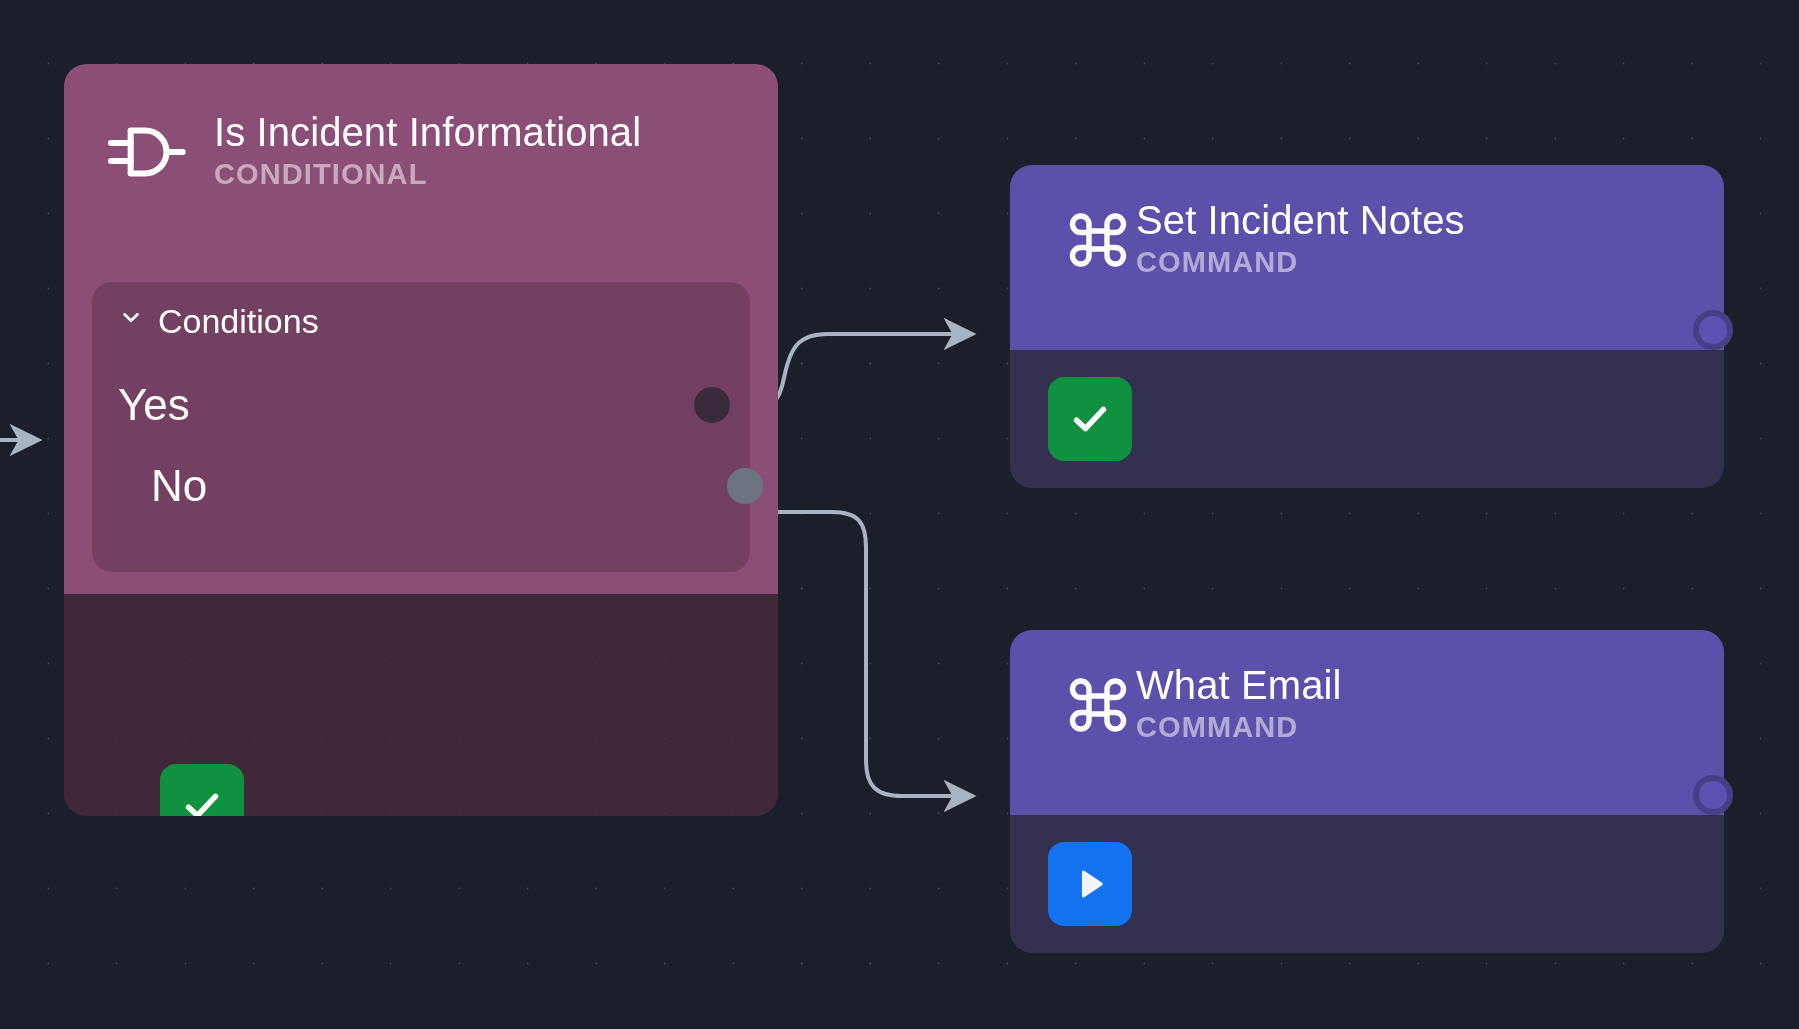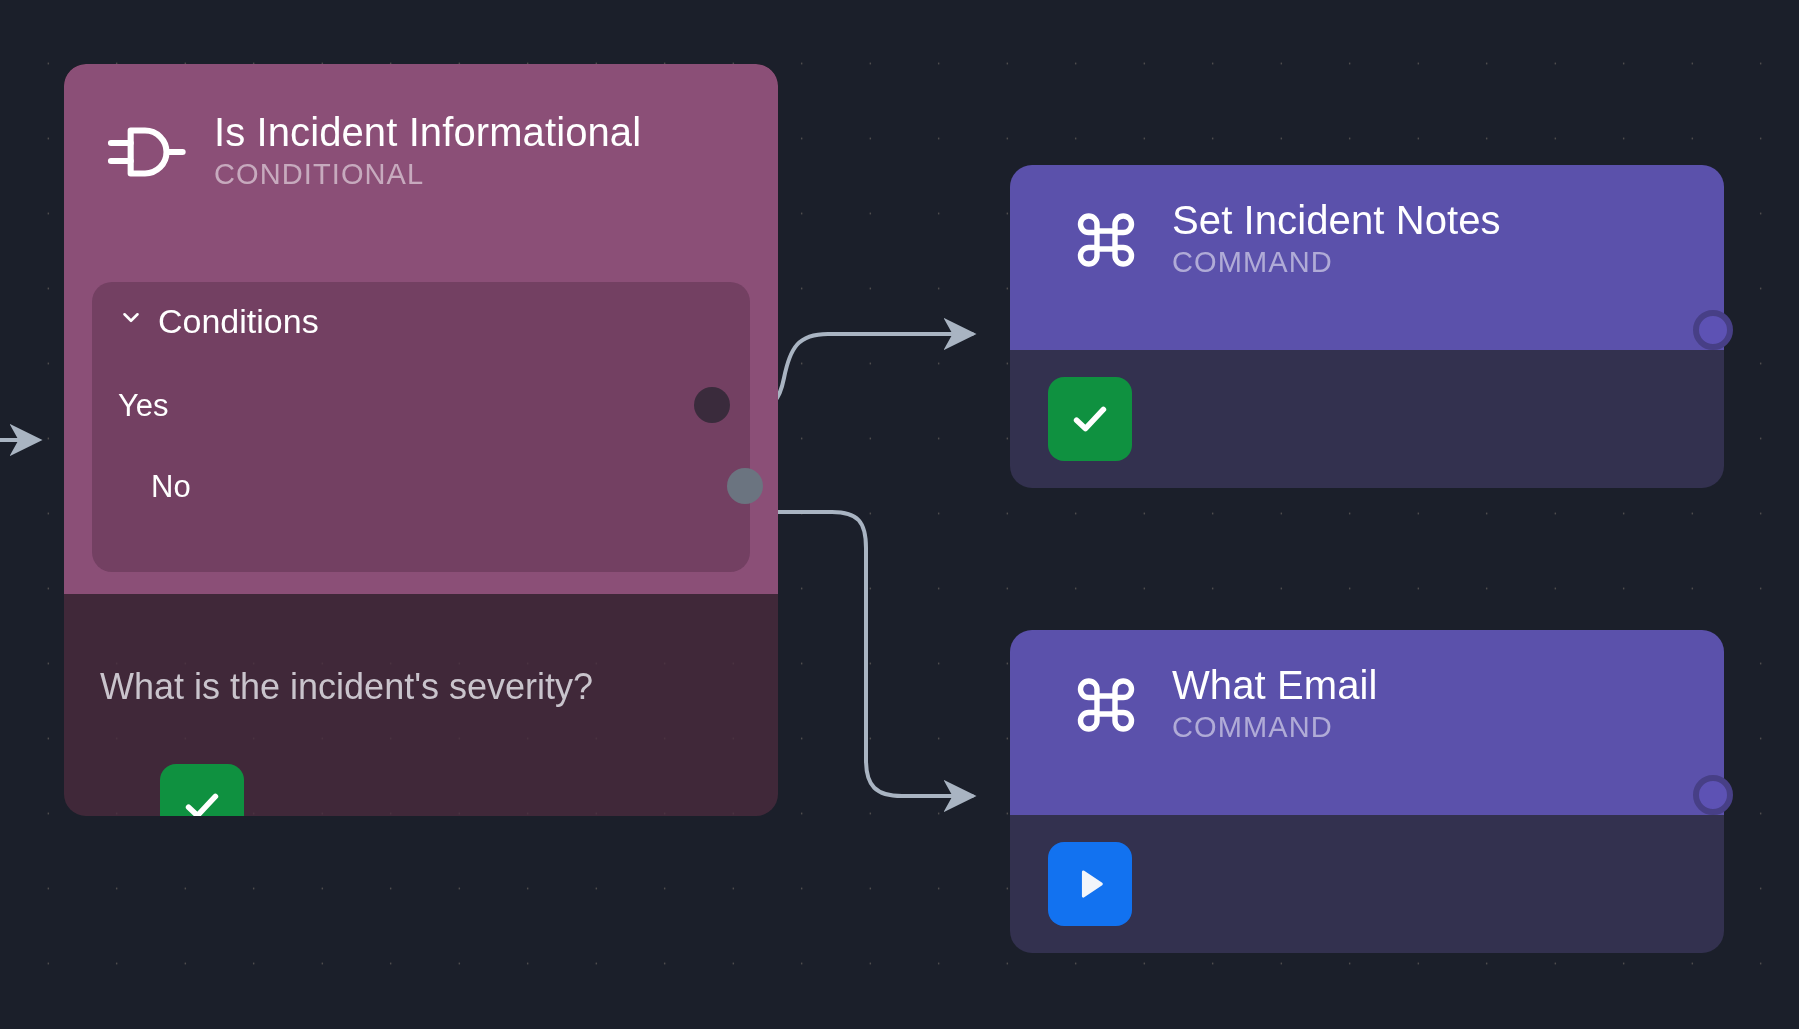--- a/index.html
+++ b/index.html
@@ -78,21 +78,21 @@
   .node-textblock { display: flex; flex-direction: column; gap: 2px; }
   .node-title {
     font-size: 40px;
     color: #ffffff;
     line-height: 1.08;
     letter-spacing: 0.1px;
     white-space: nowrap;
   }
   .node-subtitle {
     font-size: 29px;
-    font-weight: normal;
+    font-weight: bold;
     color: rgba(255,255,255,0.52);
     letter-spacing: 1.1px;
     line-height: 1.25;
     white-space: nowrap;
   }
 
   
   .cond-panel {
     position: absolute;
     left: 28px;
@@ -123,21 +123,21 @@
     position: absolute;
     left: 26px;
     width: 606px;
     height: 48px;
     display: flex;
     align-items: center;
   }
   .cond-row-yes { top: 99px; }
   .cond-row-no  { top: 180px; margin-left: 33px; }
   .cond-row-label {
-    font-size: 31px;
+    font-size: 44px;
     color: #ffffff;
     line-height: 1;
   }
   .port {
     position: absolute;
     width: 36px;
     height: 36px;
     border-radius: 50%;
     top: 50%;
     margin-top: -18px;
@@ -173,25 +173,24 @@
     top: 185px;
     width: 714px;
     height: 138px;
     background: #33314f;
     border-radius: 0 0 22px 22px;
   }
   .node-cmd-1 { left: 1010px; top: 165px; height: 323px; }
   .node-cmd-2 { left: 1010px; top: 630px; height: 323px; }
   .cmd-title-row {
     position: absolute;
-    left: 58px;
+    left: 50px;
     top: 34px;
     display: flex;
     align-items: center;
-    gap: 28px;
     z-index: 2;
   }
   .cmd-icon { width: 76px; height: 76px; flex: 0 0 76px;
               display:flex; align-items:center; justify-content:center; }
 
   
   .badge {
     position: absolute;
     left: 38px;
     width: 84px;
@@ -284,21 +283,20 @@
         <span class="cond-row-label">Yes</span>
         <span class="port port-yes"></span>
       </div>
 
       <div class="cond-row cond-row-no">
         <span class="cond-row-label">No</span>
         <span class="port port-no"></span>
       </div>
     </div>
 
-    <div class="cond-footer-text">What is the incident's severity?</div>
 
     <div class="badge badge-green badge-cond">
       <svg width="46" height="46" viewBox="0 0 24 24" aria-hidden="true">
         <path d="M5 12.6 L9.6 17 L19 7" fill="none" stroke="#ffffff" stroke-width="2.9" stroke-linecap="round" stroke-linejoin="round"></path>
       </svg>
     </div>
   </div>
 
   <div class="node node-cmd node-cmd-1">
     <div class="cmd-head"></div>

